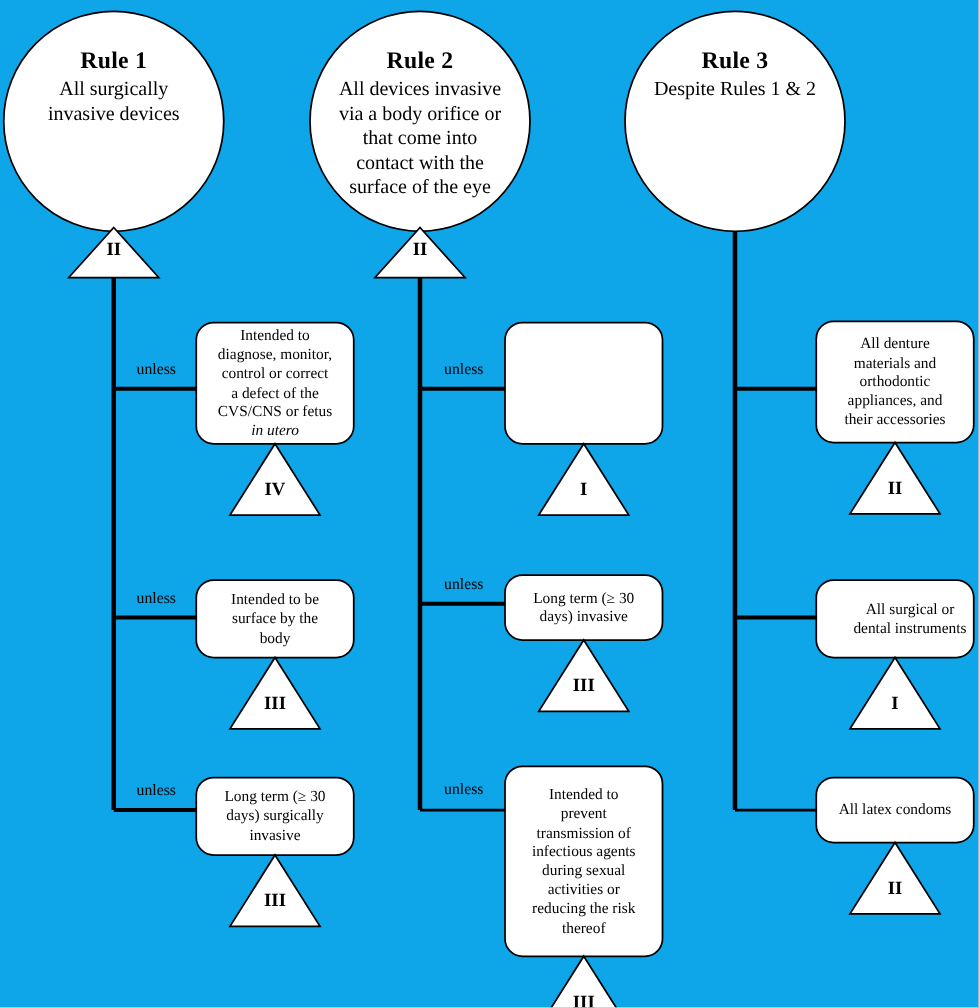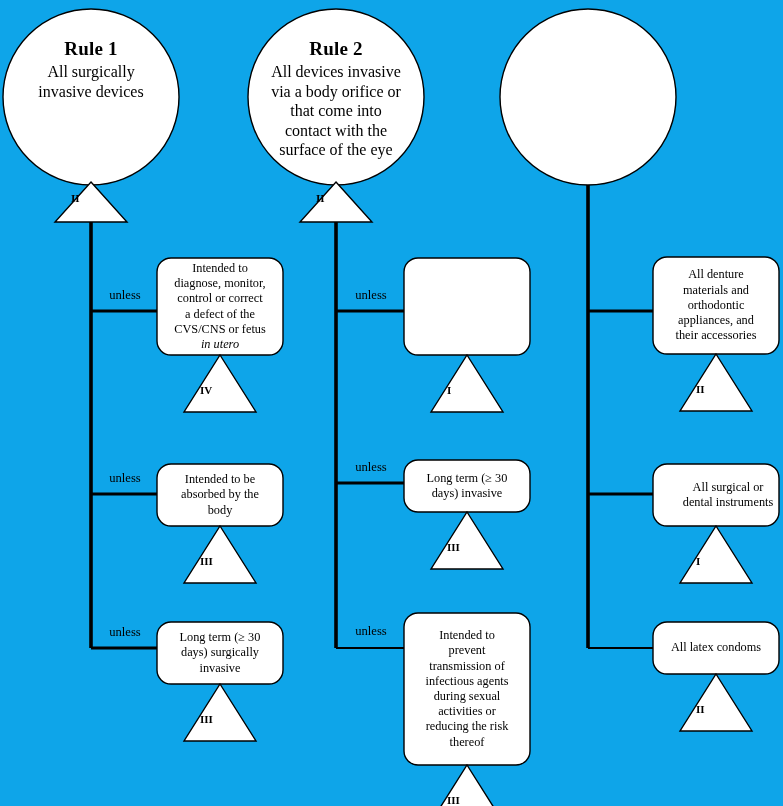--- a/index.html
+++ b/index.html
@@ -54,22 +54,23 @@
     font-size: 12.3px;
     line-height: 1.24;
     display: flex;
     align-items: center;
     justify-content: center;
   }
   .box-label .inner { width: 100%; }
   .box-label .italic { font-style: italic; }
   .class-label {
     position: absolute;
+    text-align: center;
     font-weight: bold;
-    font-size: 11px;
+    font-size: 15px;
   }
   .unless-label {
     position: absolute;
     text-align: center;
     font-size: 12.6px;
   }
 </style>
 </head>
 <body>
 
@@ -141,21 +142,21 @@
         <div>CVS/CNS or fetus</div>
         <div class="italic">in utero</div>
       </div>
     </div>
     <div class="class-label" style="left:200px; top:384px; width:40px;">IV</div>
 
     <div class="unless-label" style="left:94px; top:471px; width:62px;">unless</div>
     <div class="box-label" style="left:157px; top:464px; width:126px; height:62px;font-family:Liberation Serif, serif;">
       <div class="inner">
         <div>Intended to be</div>
-        <div>absorbed by the</div>
+        <div>surface by the</div>
         <div>body</div>
       </div>
     </div>
     <div class="class-label" style="left:200px; top:555px; width:40px;">III</div>
 
     <div class="unless-label" style="left:94px; top:625px; width:62px;">unless</div>
     <div class="box-label" style="left:157px; top:622px; width:126px; height:62px;">
       <div class="inner">
         <div>Long term (≥ 30</div>
         <div>days) surgically</div>
@@ -196,20 +197,26 @@
         <div>transmission of</div>
         <div>infectious agents</div>
         <div>during sexual</div>
         <div>activities or</div>
         <div>reducing the risk</div>
         <div>thereof</div>
       </div>
     </div>
     <div class="class-label" style="left:447px; top:794px; width:40px;">III</div>
 
+    <div class="rule-circle-label" style="left:508px; top:38px; width:160px;">
+      <div class="rule-title">Rule 3</div>
+      <div class="rule-desc">
+        <div>Despite Rules 1 &amp; 2</div>
+      </div>
+    </div>
 
     <div class="box-label" style="left:653px; top:257px; width:126px; height:97px;">
       <div class="inner">
         <div>All denture</div>
         <div>materials and</div>
         <div>orthodontic</div>
         <div>appliances, and</div>
         <div>their accessories</div>
       </div>
     </div>

